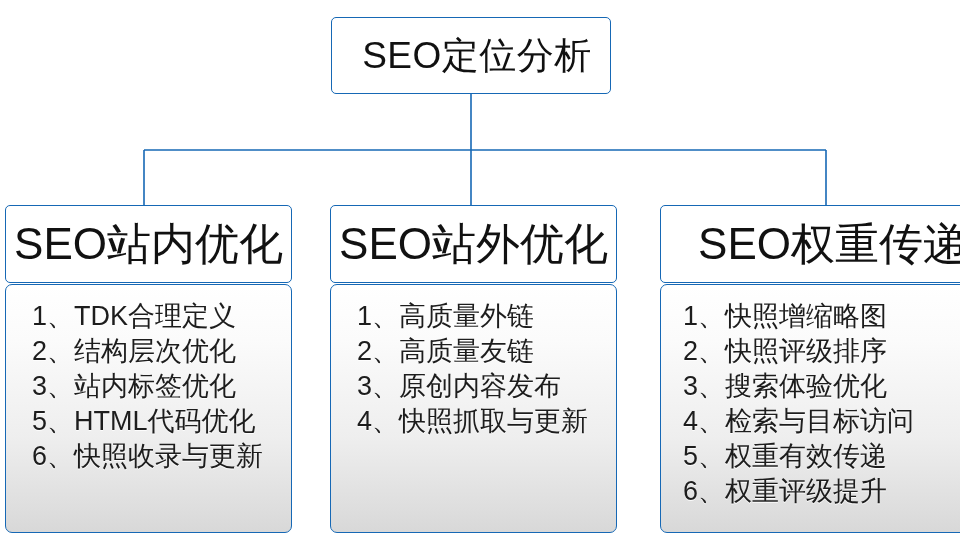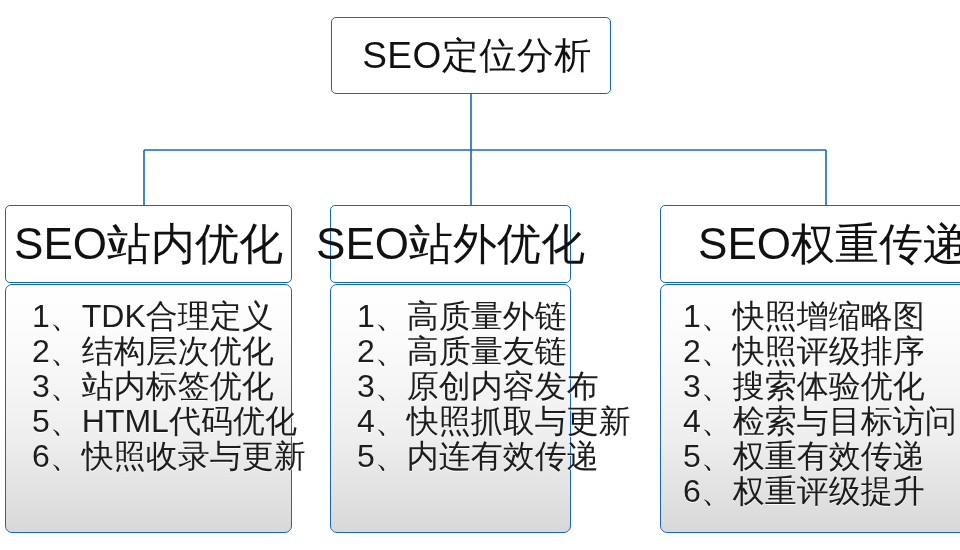--- a/index.html
+++ b/index.html
@@ -52,21 +52,21 @@
     white-space: nowrap;
     margin-left: 12px;
   }
 
   
   .column {
     position: absolute;
     top: 205px;
   }
   .col-1 { left: 5px;   width: 287px; }
-  .col-2 { left: 330px; width: 241px; }
+  .col-2 { left: 330px; width: 287px; }
   .col-3 { left: 660px; width: 345px; }
 
   .header-box {
     box-sizing: border-box;
     width: 100%;
     height: 78px;
     border: 1.4px solid #1668b5;
     border-radius: 5px;
     background: #ffffff;
     display: flex;
@@ -93,21 +93,21 @@
     flex-direction: column;
     align-items: flex-start;
   }
   .item-list {
     margin: 0;
     padding: 0 0 0 26px;
     list-style: none;
     width: 100%;
   }
   .list-item {
-    font-size: 32px;
+    font-size: 27px;
     color: #1d1d1d;
     line-height: 35px;
     white-space: nowrap;
     text-shadow: 0 1px 0 rgba(255,255,255,0.85);
   }
   .col-3 .item-list { padding-left: 22px; }
 </style>
 </head>
 <body>
 
@@ -143,21 +143,20 @@
   <div class="column col-2">
     <div class="header-box">
       <span class="header-label">SEO站外优化</span>
     </div>
     <div class="body-box">
       <ul class="item-list">
         <li class="list-item">1、高质量外链</li>
         <li class="list-item">2、高质量友链</li>
         <li class="list-item">3、原创内容发布</li>
         <li class="list-item">4、快照抓取与更新</li>
-        <li class="list-item">5、内连有效传递</li>
       </ul>
     </div>
   </div>
 
   <div class="column col-3">
     <div class="header-box">
       <span class="header-label">SEO权重传递</span>
     </div>
     <div class="body-box">
       <ul class="item-list">

